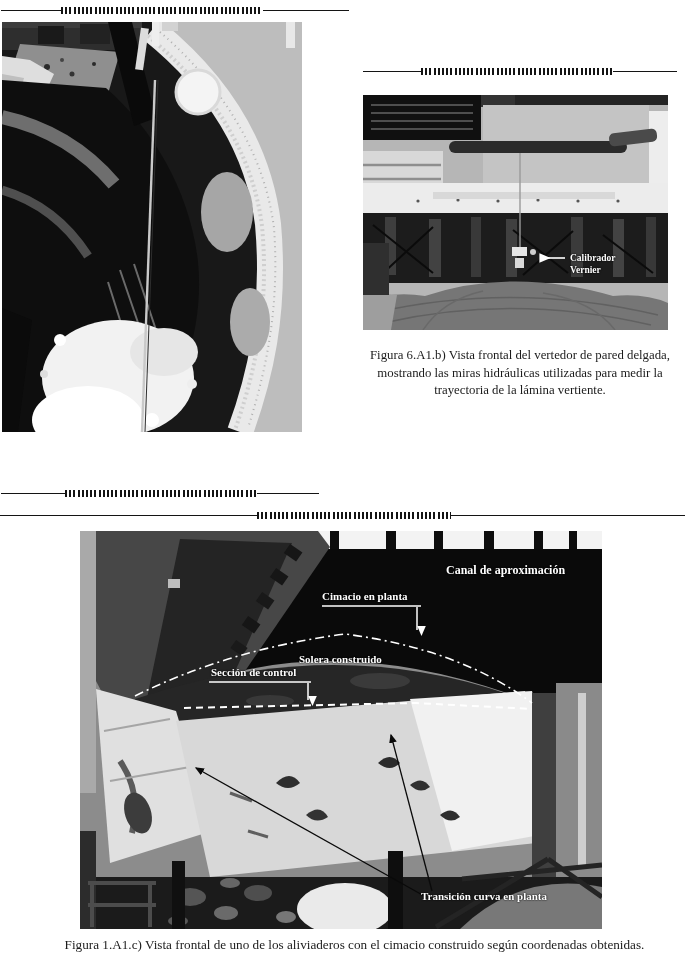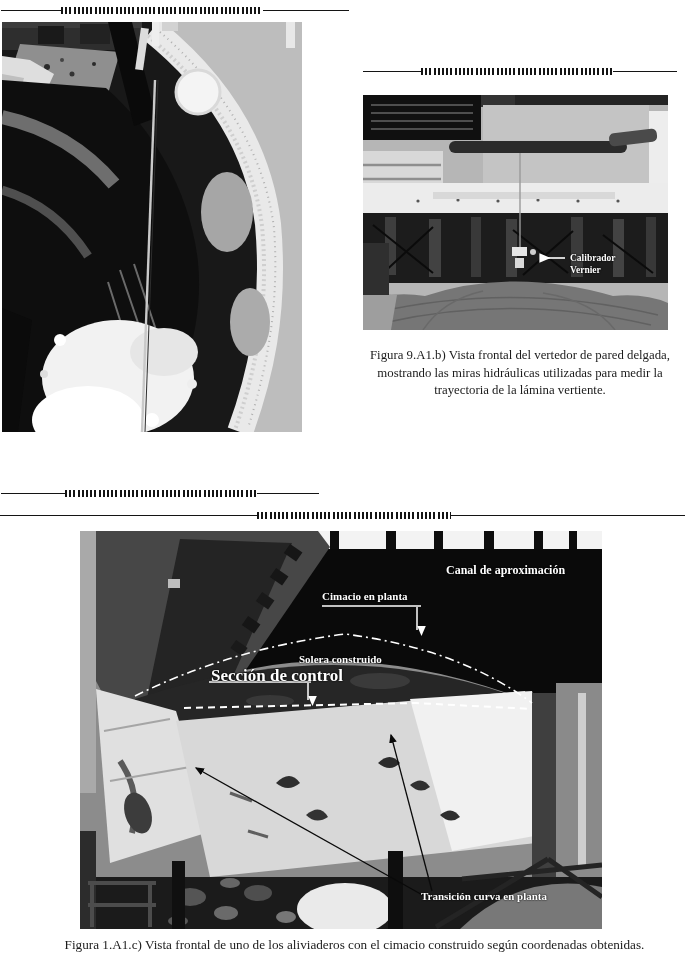--- a/index.html
+++ b/index.html
@@ -166,21 +166,21 @@
       <line x1="202" y1="163" x2="178" y2="163" stroke="#ffffff" stroke-width="1.6" marker-end="url(#ah-w-left)"></line>
     </svg>
     <div class="overlay">
       <div class="plabel" style="left:207px;top:150px;font-size:9.5px;line-height:11.5px;margin-top:8px;">
         <div>Calibrador</div>
         <div class="u">Vernier</div>
       </div>
     </div>
   </div>
 
-  <div class="caption" style="left:358px;top:347px;width:324px;">Figura 9.A1.b) Vista frontal del vertedor de pared delgada, mostrando las miras hidráulicas utilizadas para medir la trayectoria de la lámina vertiente.</div>
+  <div class="caption" style="left:358px;top:347px;width:324px;">Figura 6.A1.b) Vista frontal del vertedor de pared delgada, mostrando las miras hidráulicas utilizadas para medir la trayectoria de la lámina vertiente.</div>
 
 
   <div class="rule" style="left:1px;top:489px;width:318px;">
     <div class="wing" style="width:64px;"></div>
     <div class="hash" style="width:192px;"></div>
     <div class="wing" style="flex:1;"></div>
   </div>
 
   <div class="rule" style="left:0px;top:511px;width:685px;">
     <div class="wing" style="width:257px;"></div>
@@ -272,20 +272,20 @@
       <line x1="337" y1="76" x2="337" y2="99" stroke="#ffffff" stroke-width="1.5" marker-end="url(#ah-w-down)"></line>
       <line x1="129" y1="151" x2="231" y2="151" stroke="#ffffff" stroke-width="1.4"></line>
       <line x1="228" y1="152" x2="228" y2="169" stroke="#ffffff" stroke-width="1.5" marker-end="url(#ah-w-down)"></line>
       <line x1="352" y1="360" x2="311" y2="204" stroke="#0a0a0a" stroke-width="1.3" marker-end="url(#ah-b)"></line>
       <line x1="346" y1="366" x2="116" y2="237" stroke="#0a0a0a" stroke-width="1.3" marker-end="url(#ah-b)"></line>
     </svg>
     <div class="overlay">
       <div class="plabel" style="left:366px;top:32px;font-size:12px;">Canal de aproximación</div>
       <div class="plabel" style="left:242px;top:59px;font-size:11px;">Cimacio en planta</div>
       <div class="plabel" style="left:219px;top:122px;font-size:11px;">Solera construido</div>
-      <div class="plabel" style="left:131px;top:135px;font-size:17px;">Sección de control</div>
+      <div class="plabel" style="left:131px;top:135px;font-size:11px;">Sección de control</div>
       <div class="plabel" style="left:341px;top:359px;font-size:11px;">Transición curva en planta</div>
     </div>
   </div>
 
   <div class="caption" style="left:12px;top:936px;width:685px;font-size:13.2px;">Figura 1.A1.c) Vista frontal de uno de los aliviaderos con el cimacio construido según coordenadas obtenidas.</div>
 
 </div>
 
 </body></html>

